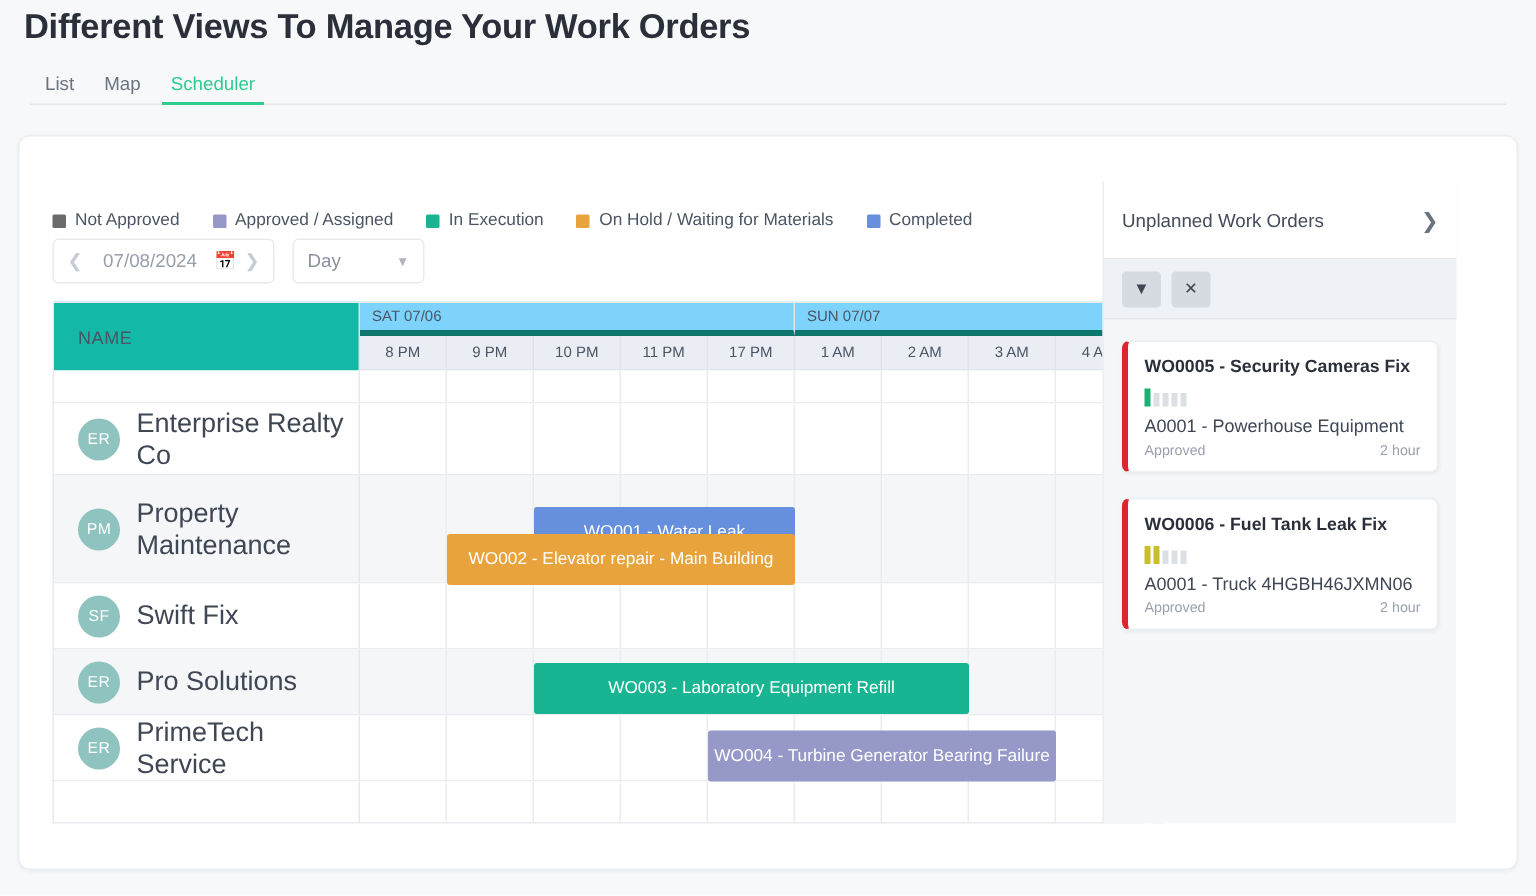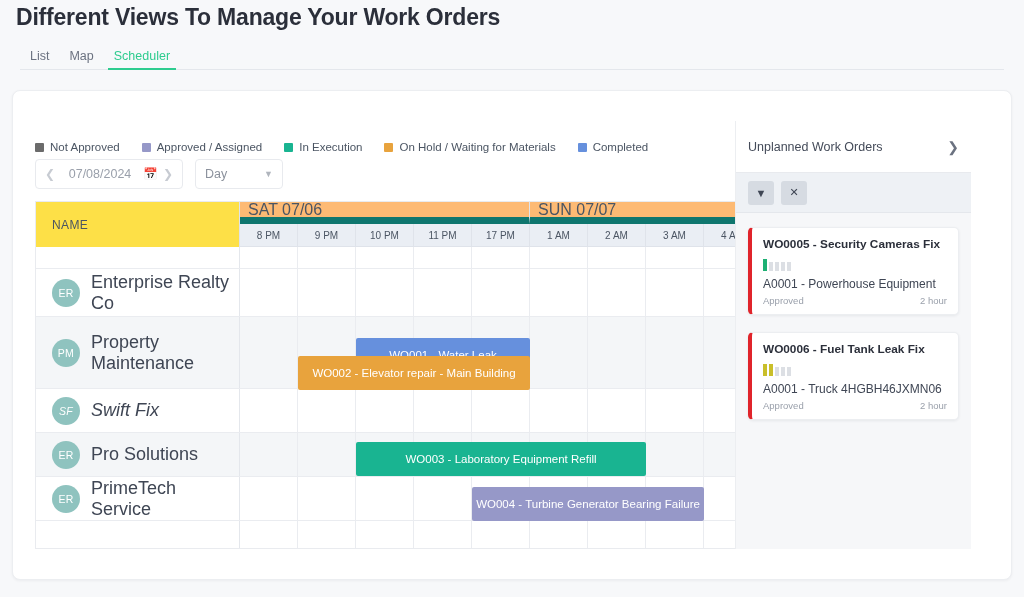--- a/index.html
+++ b/index.html
@@ -81,35 +81,35 @@
   .sched {
     position: absolute; left: 22px; top: 110px;
     width: 728px; height: 348px;
     border: 1px solid #e9ebef;
     border-top: none;
     overflow: hidden;
   }
   .sched-head { display: flex; height: 46px; }
   .name-head {
     width: 204px; min-width: 204px;
-    background: #fde047;
+    background: #14b8a6;
     border-right: 1px solid #dfe3ea;
     border-top: 1px solid #e9ebef;
     display: flex; align-items: center;
     padding-left: 16px;
     font-size: 12px; letter-spacing: .4px; color: #4b5563;
   }
   .time-head { flex: 1; }
   .day-row { display: flex; height: 23px; }
   .day-cell {
-    background: #fdba74;
+    background: #7dd3fc;
     border-right: 1px solid #dfe3ea;
     border-top: 1px solid #e9ebef;
-    border-bottom: 7px solid #0f766e;
-    font-size: 16px; color: #4b5563;
+    border-bottom: 4px solid #0f766e;
+    font-size: 10px; color: #4b5563;
     display: flex; align-items: center; padding-left: 8px;
   }
   .hour-row { display: flex; height: 23px; }
   .hour-cell {
     background: #eaeef4;
     border-right: 1px solid #dfe3ea;
     border-bottom: 1px solid #dfe3ea;
     font-size: 10px; color: #4b5563;
     display: flex; align-items: center; justify-content: center;
   }
@@ -311,21 +311,21 @@
             <div class="gcell" style="width: 58px;"></div>
             <div class="gcell" style="width: 58px;"></div>
             <div class="gcell" style="width: 58px;"></div>
             <div class="gcell" style="width: 58px;"></div>
             <div class="gcell" style="width: 58px;"></div>
             <div class="gcell" style="width: 58px;"></div>
             <div class="gcell" style="width: 58px;"></div>
             <div class="gcell" style="width: 58px;"></div>
           </div>
         </div>
-        <div class="row" style="height: 44px; font-style: italic;">
+        <div class="row" style="height: 44px;">
           <div class="rname">
             <div class="avatar">SF</div>
             <div class="rname-label">Swift Fix</div>
           </div>
           <div class="rgrid">
             <div class="gcell" style="width: 58px;"></div>
             <div class="gcell" style="width: 58px;"></div>
             <div class="gcell" style="width: 58px;"></div>
             <div class="gcell" style="width: 58px;"></div>
             <div class="gcell" style="width: 58px;"></div>

